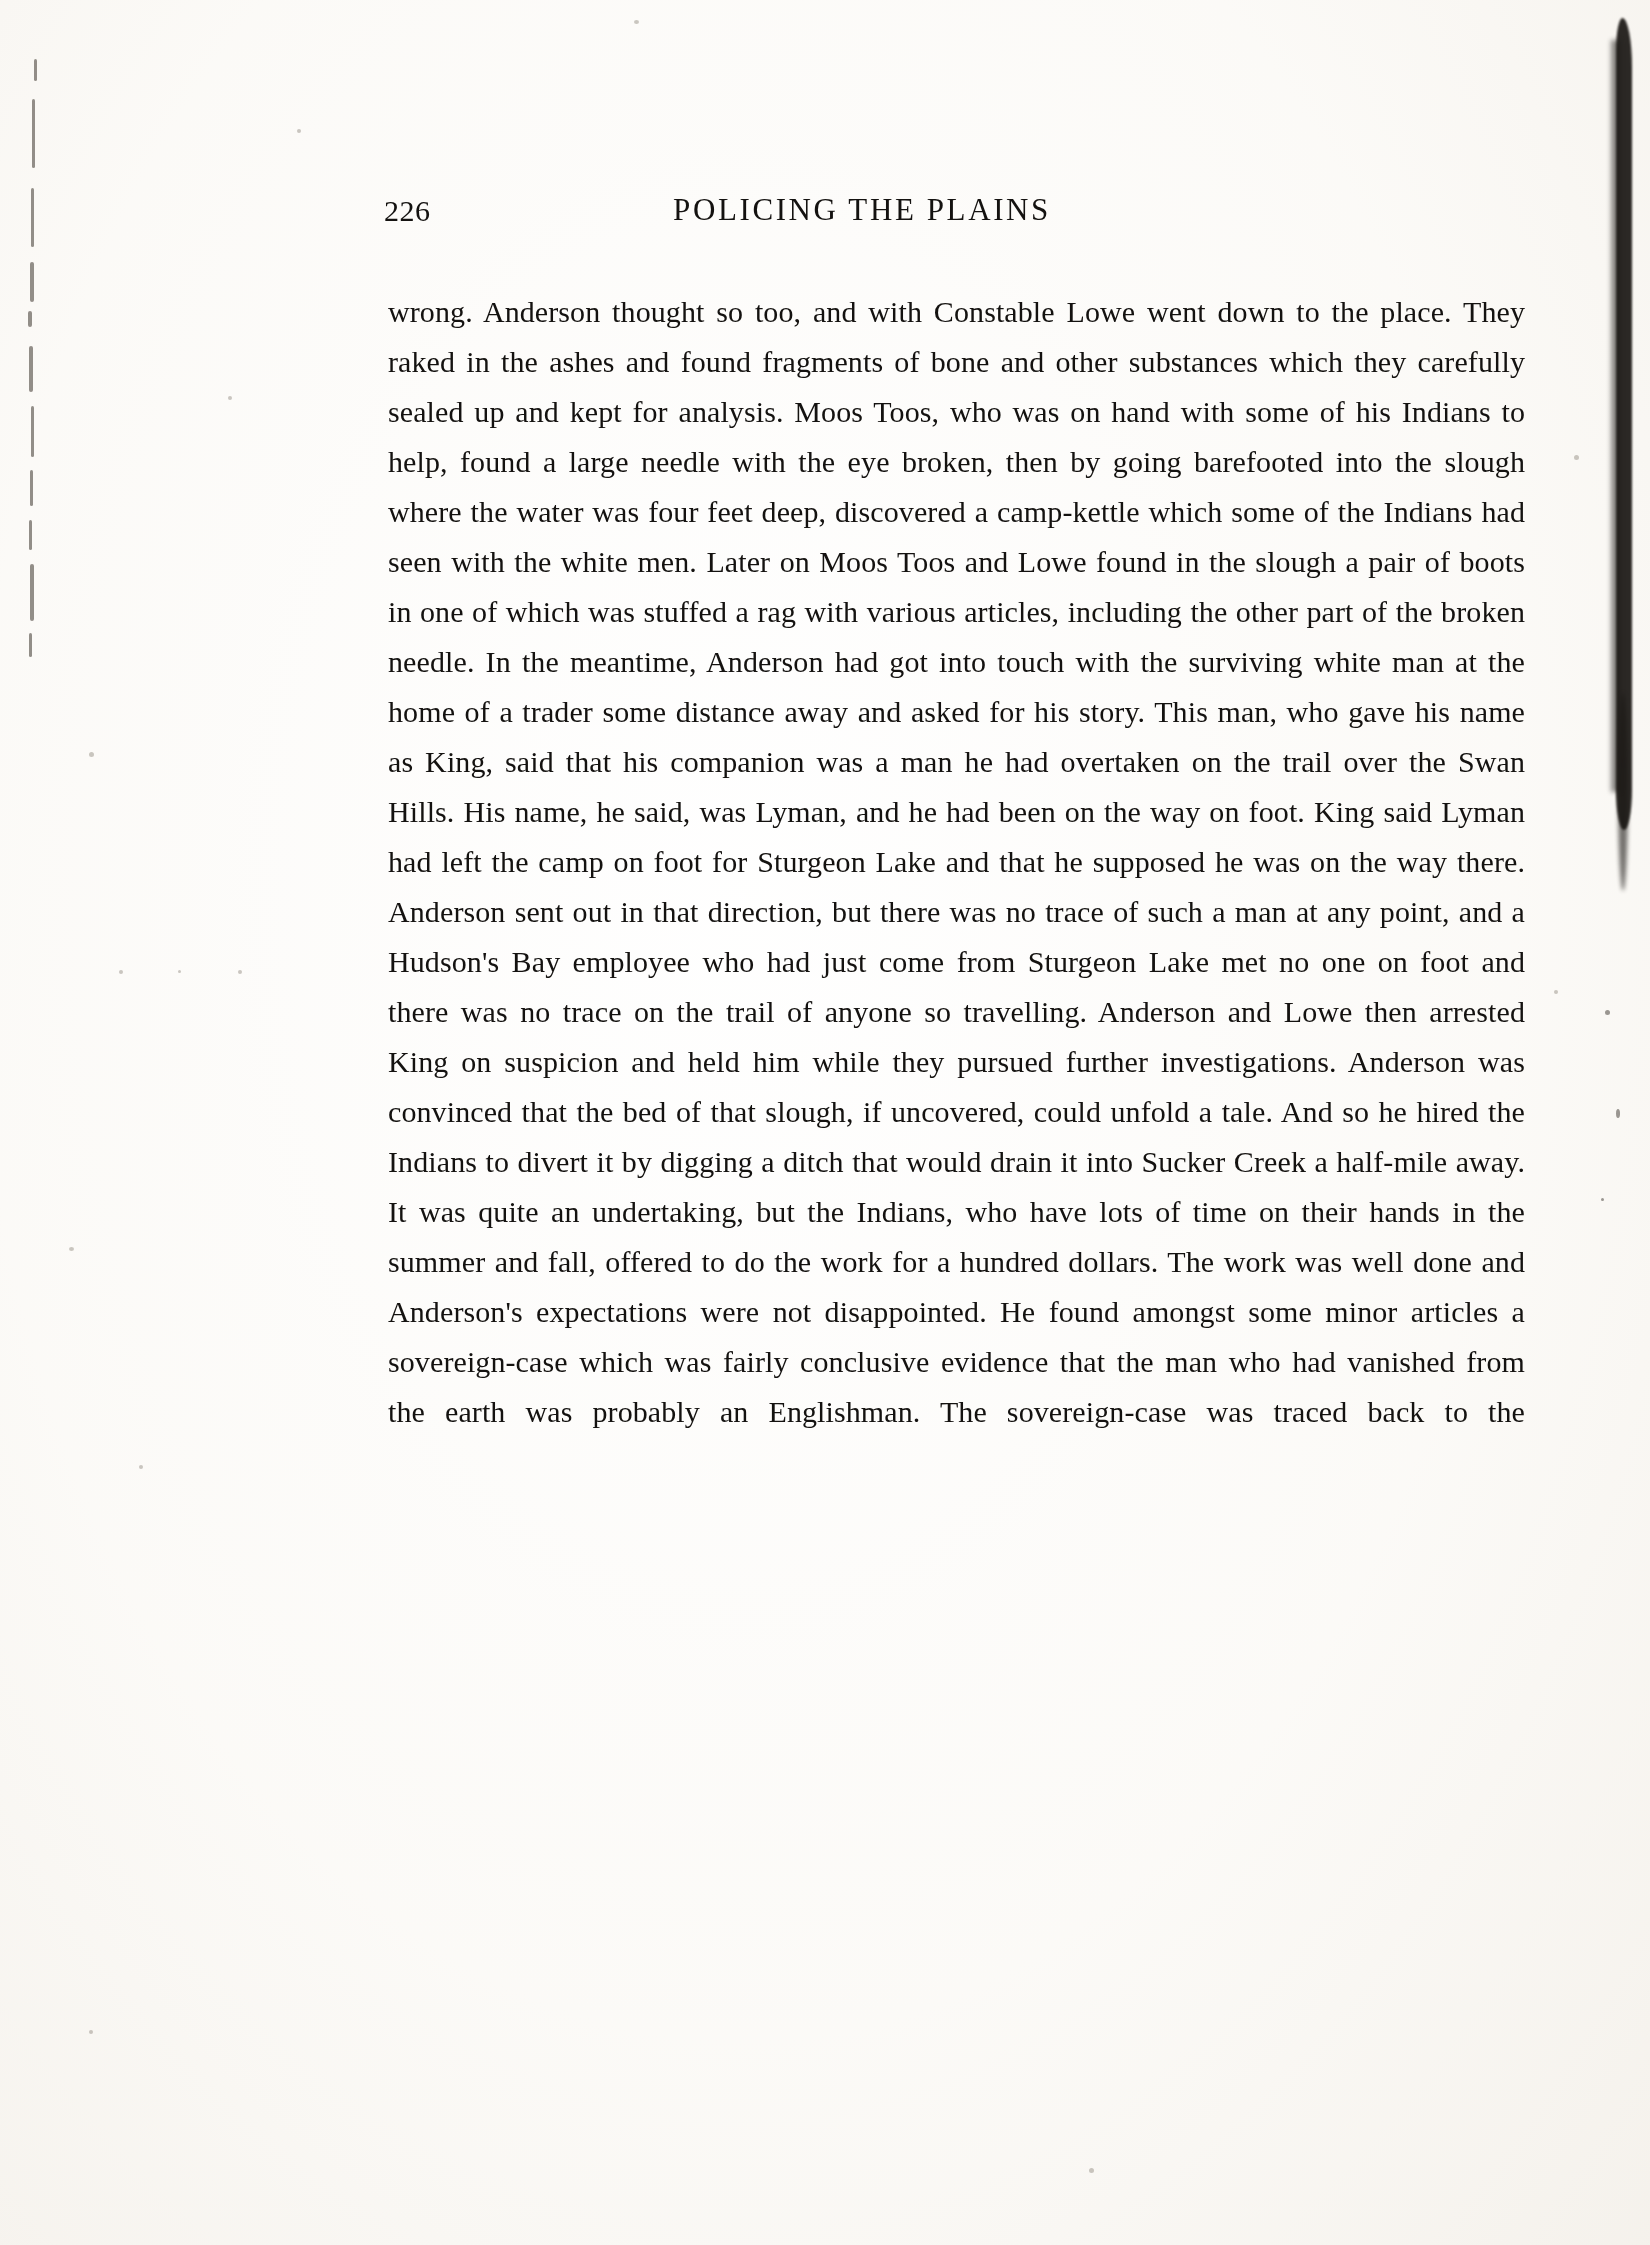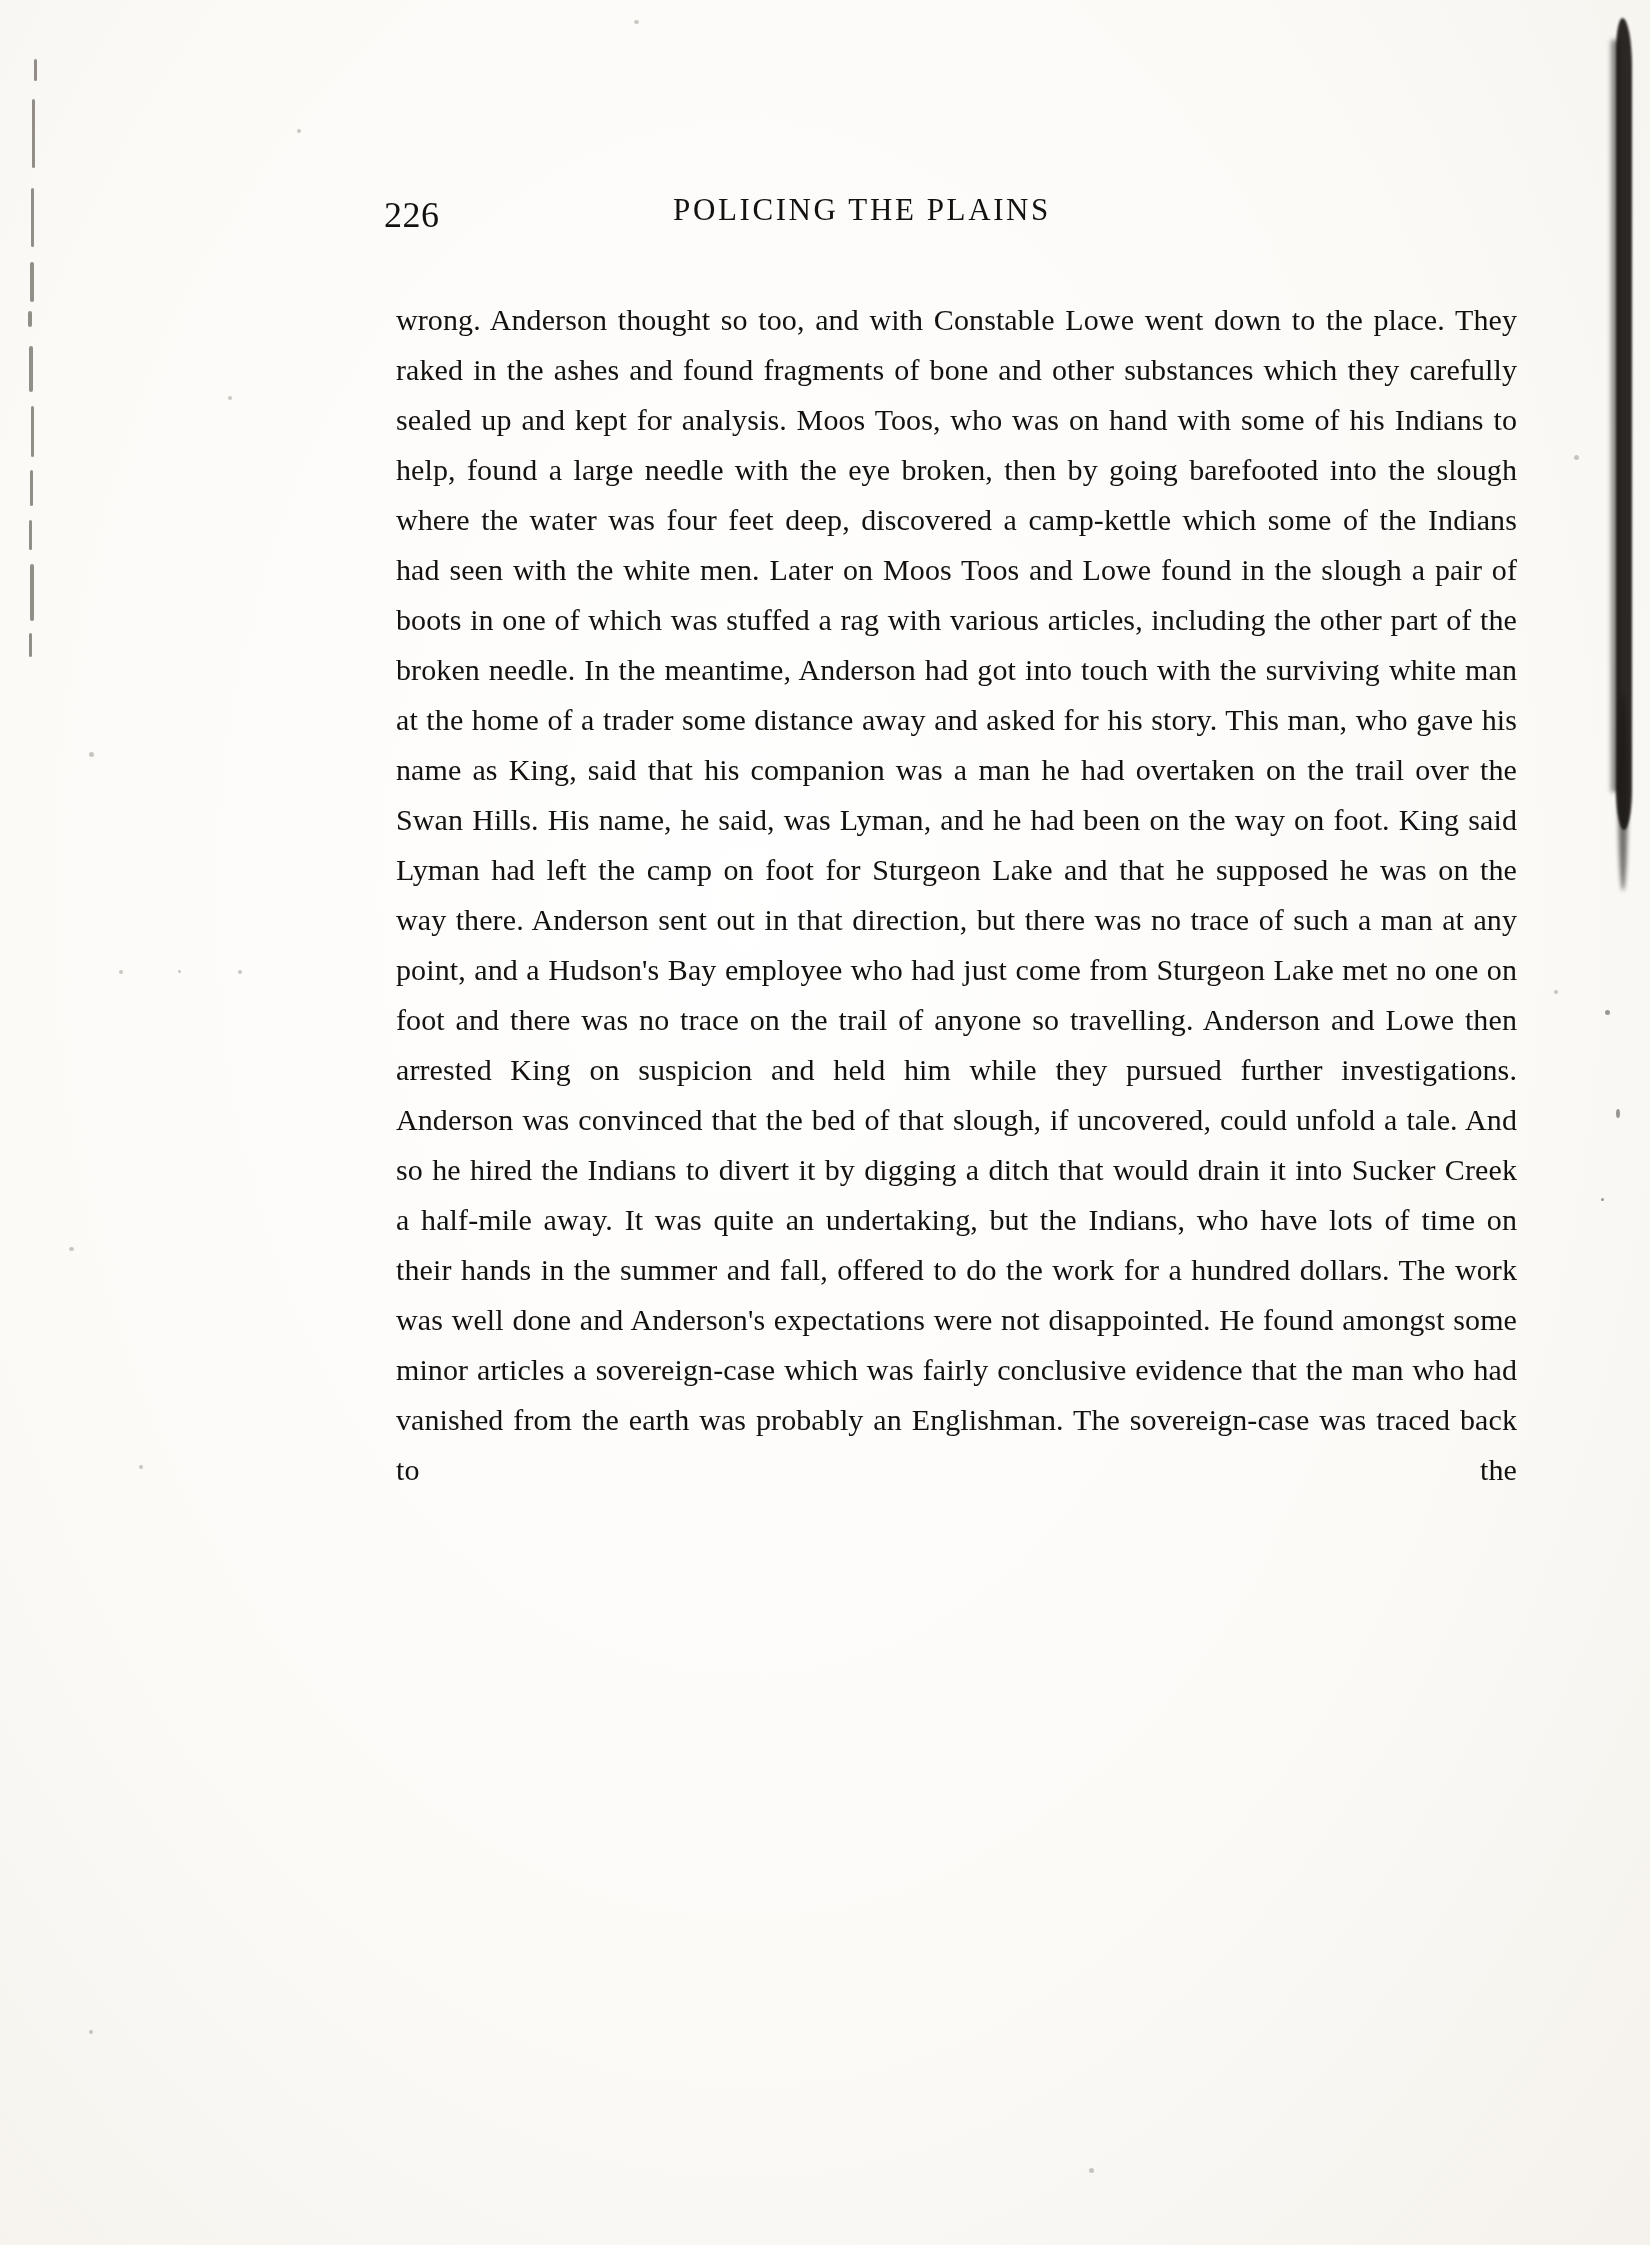--- a/index.html
+++ b/index.html
@@ -93,21 +93,21 @@
     position: absolute;
     left: 0;
     right: 0;
     top: 194px;
     height: 40px;
   }
   .folio {
     position: absolute;
     left: 384px;
     top: 0;
-    font-size: 36px;
+    font-size: 30px;
     letter-spacing: 0.5px;
   }
   .running-title {
     position: absolute;
     left: 0;
     right: 0;
     top: -2px;
     text-align: center;
     font-size: 31px;
     letter-spacing: 2.6px;
@@ -121,21 +121,21 @@
     top: 287px;
     width: 1137px;
     font-size: 30px;
     line-height: 50px;
     text-align: justify;
     text-justify: inter-word;
     letter-spacing: 0.1px;
     word-spacing: 0.5px;
   }
   .body-block p {
-    margin: 8px;
+    margin: 0;
     text-indent: 0;
   }
   
   .body-block p::after {
     content: "";
     display: inline-block;
     width: 100%;
   }
 
   

